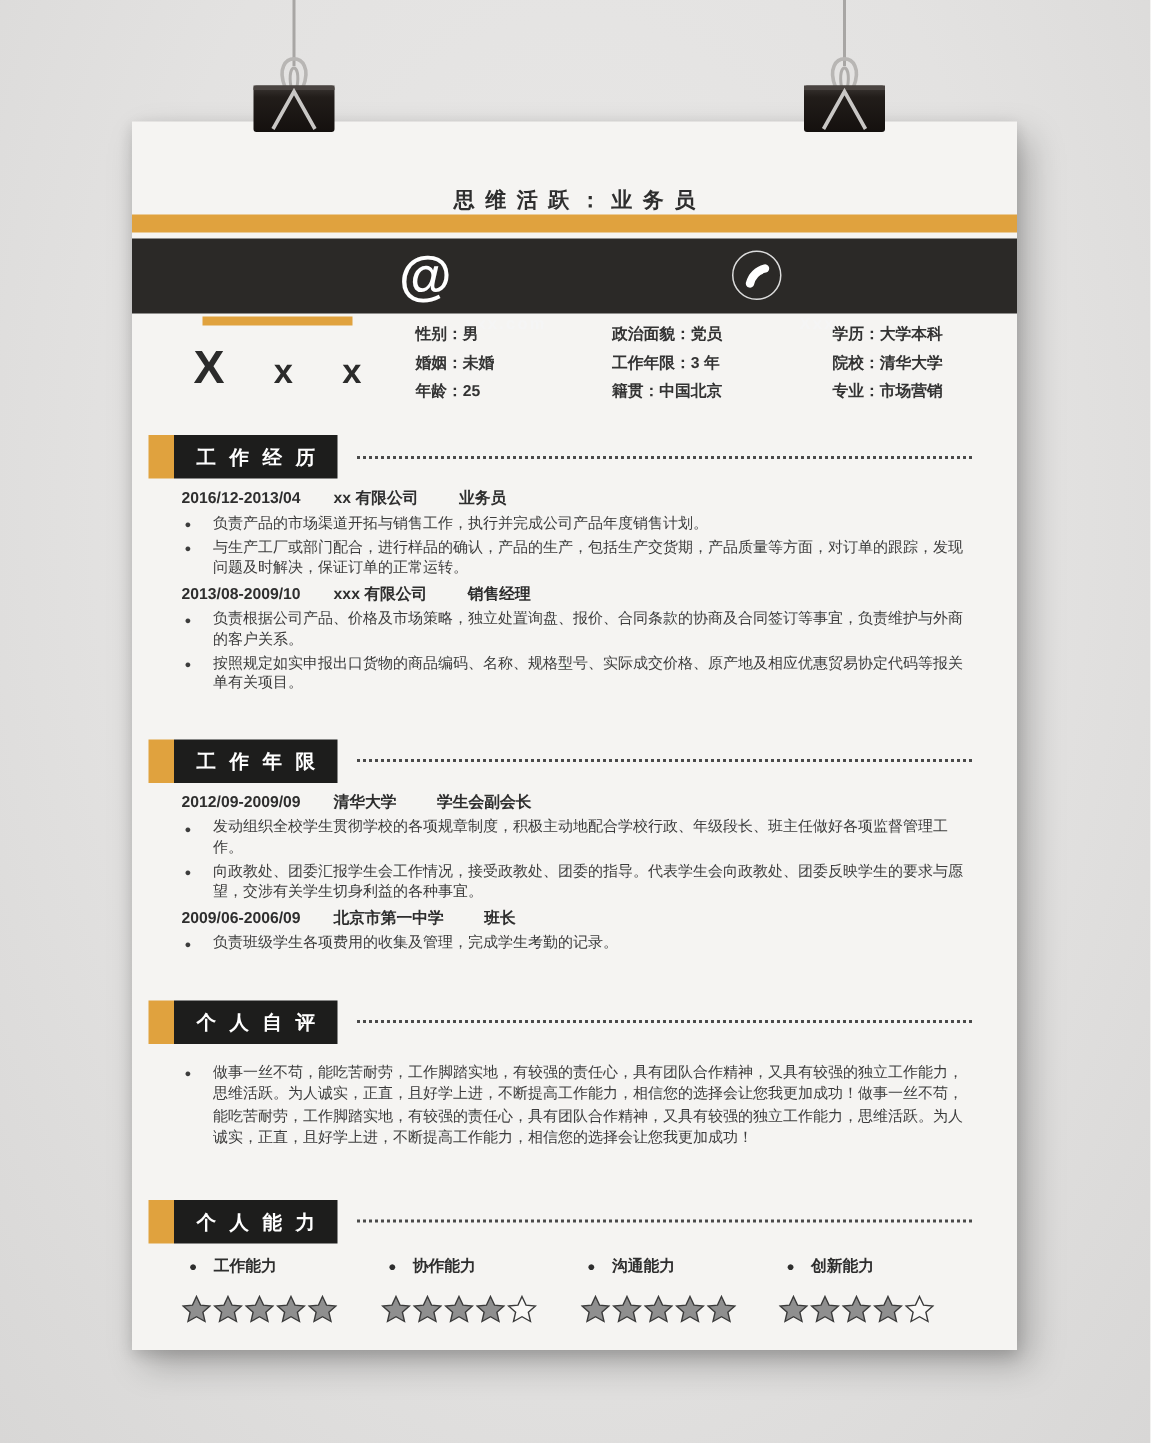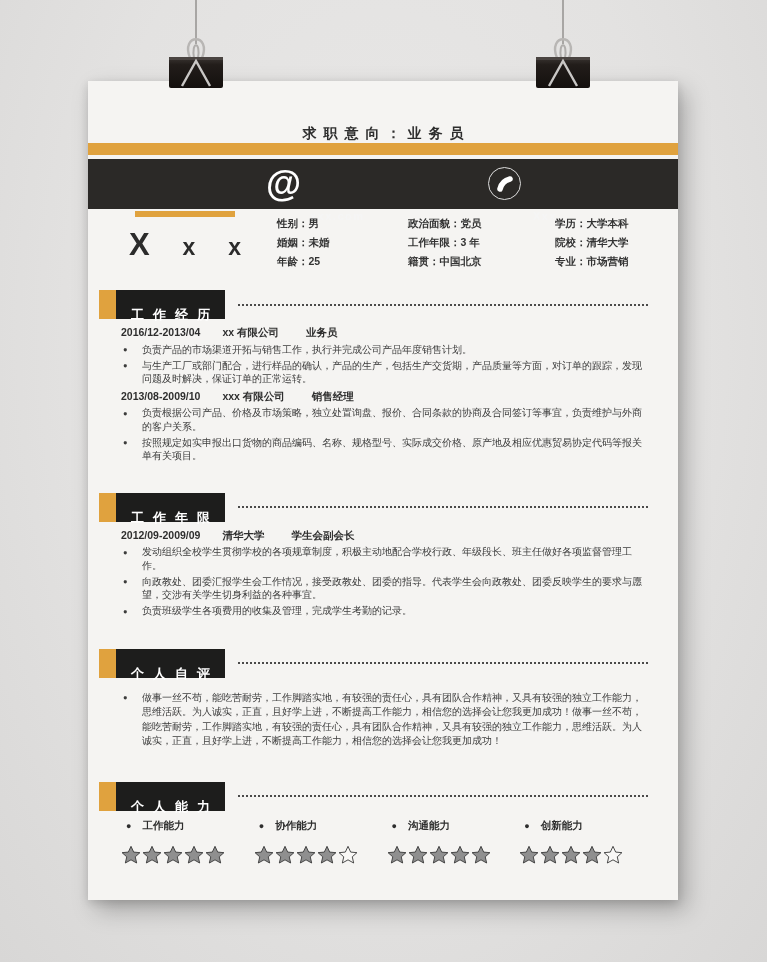--- a/index.html
+++ b/index.html
@@ -57,21 +57,21 @@
   .name .n1, .name .n2 { font-size:23px; }
   .profile { position:absolute; left:189px; top:133px; display:flex; }
   .profile .pcol { line-height:19px; font-size:10.5px; font-weight:bold; color:#333; }
   .profile .pcol:nth-child(1){ width:131px; }
   .profile .pcol:nth-child(2){ width:147px; }
   
   .section-head { display:flex; align-items:center; height:29px; }
   .accent-block { width:17px; height:29px; background:#e0a23e; margin-left:11px; }
   .head-box {
     background:#1d1d1c; color:#fff; height:29px; line-height:29px;
-    font-size:13px; font-weight:bold; letter-spacing:9px; padding:10px 6px 0 15px;
+    font-size:13px; font-weight:bold; letter-spacing:9px; padding:0 6px 0 15px;
   }
   .dotline { flex:1; height:0; border-top:2px dotted #4a4a4a; margin:0 30px 0 13px; }
   .body-block { margin:6px 30px 0 33px; }
   .job { margin-top:2px; }
   .job-line { font-size:10.5px; font-weight:bold; color:#2e2e2e; line-height:15px; margin-top:3px; }
   .jh-period { margin-right:22px; }
   .jh-org { margin-right:27px; }
   ul.bullets { list-style:none; }
   ul.bullets li {
     position:relative; padding-left:21px; font-size:10px; line-height:13.5px;
@@ -121,21 +121,21 @@
       <path d="M27,30 C24,13 34,13 31,30" fill="none" stroke="#b0aeac" stroke-width="2"></path>
       <rect x="2" y="29" width="54" height="31" rx="2" fill="url(#clipg)"></rect>
       <rect x="2" y="29" width="54" height="3" fill="#4a4441"></rect>
       <path d="M15,58 L29,33 L43,58" fill="none" stroke="#c9c7c5" stroke-width="2.4"></path>
     </svg>
   </div>
 
   <div class="paper">
 
     <div class="top">
-      <div class="job-intent">求职意向：业务员</div>
+      <div class="job-intent">思维活跃：业务员</div>
       <div class="accent-bar"></div>
 
       <div class="band">
         <span class="at-icon">@</span>
         <span class="email-text">xxx.com</span>
         <span class="phone-circle">
           <svg width="24" height="24" viewBox="0 0 24 24">
             <path d="M7 17 A 13.5 13.5 0 0 1 17 7" fill="none" stroke="#ffffff" stroke-width="5.6" stroke-linecap="round"></path>
           </svg>
         </span>
@@ -209,20 +209,23 @@
     <div class="job-line">
       <span class="jh-period">2012/09-2009/09</span><span class="jh-org">清华大学</span><span class="jh-role">学生会副会长</span>
     </div>
     <ul class="bullets">
               <li>发动组织全校学生贯彻学校的各项规章制度，积极主动地配合学校行政、年级段长、班主任做好各项监督管理工作。</li>
               <li>向政教处、团委汇报学生会工作情况，接受政教处、团委的指导。代表学生会向政教处、团委反映学生的要求与愿望，交涉有关学生切身利益的各种事宜。</li>
             </ul>
   </div>
 
   <div class="job">
+    <div class="job-line">
+      <span class="jh-period">2009/06-2006/09</span><span class="jh-org">北京市第一中学</span><span class="jh-role">班长</span>
+    </div>
     <ul class="bullets">
               <li>负责班级学生各项费用的收集及管理，完成学生考勤的记录。</li>
             </ul>
   </div>
 </div>
     </div>
 
     <div class="section section-self">
       <div class="section-head">
         <div class="accent-block"></div>

